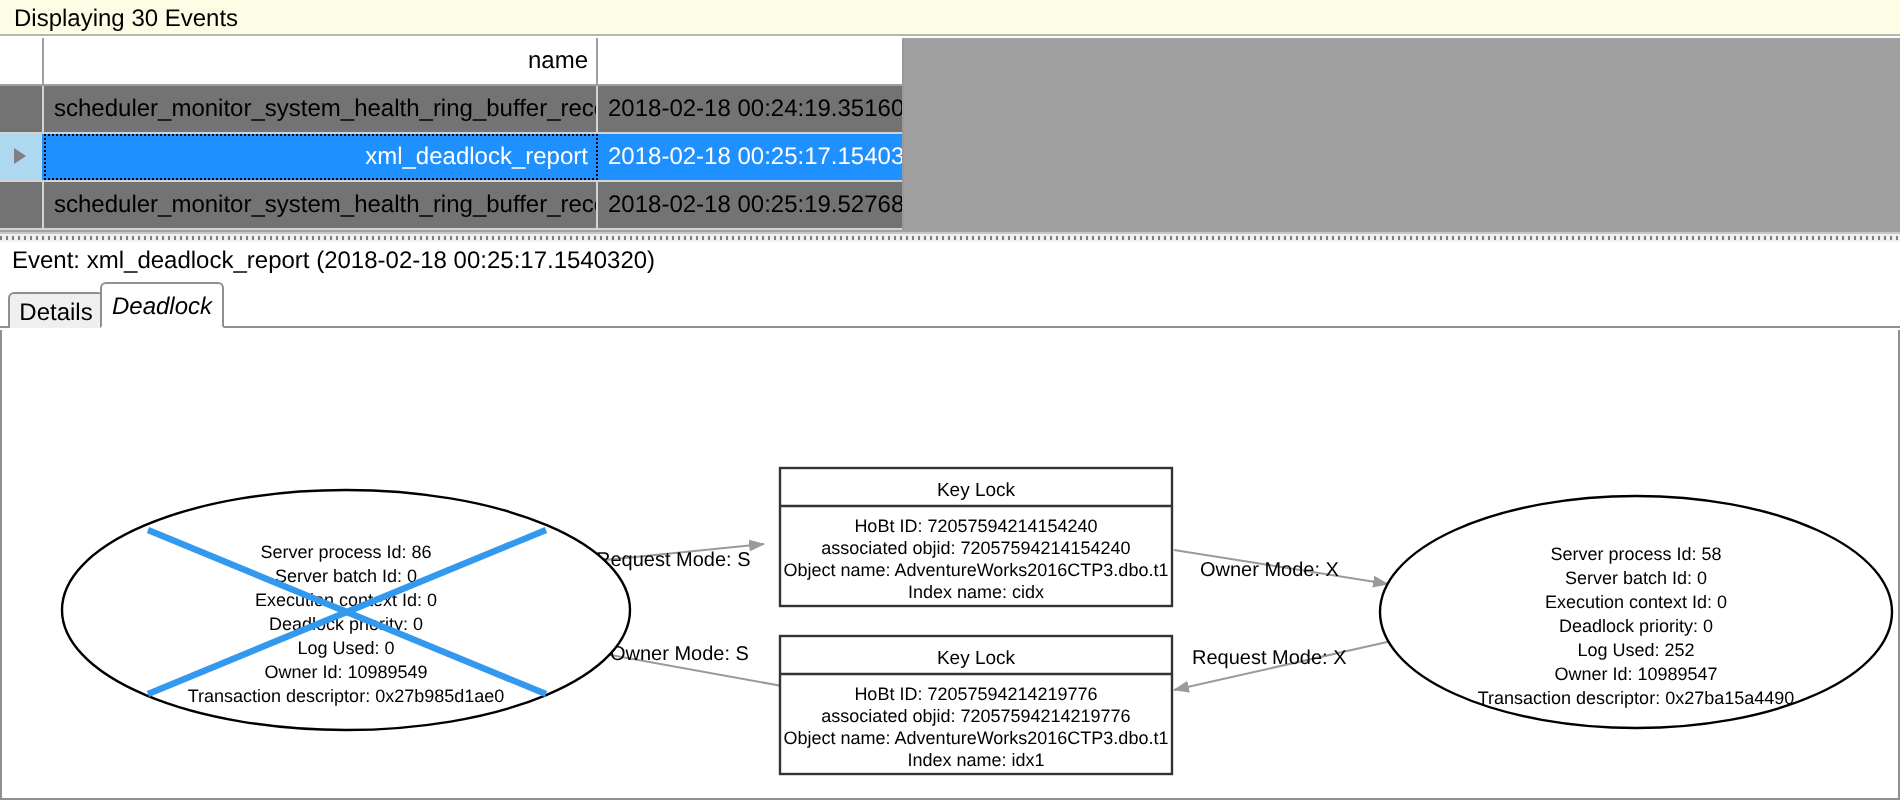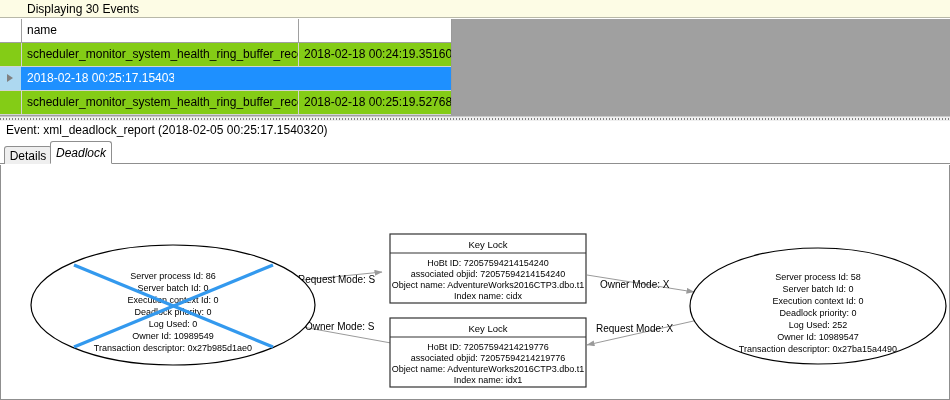--- a/index.html
+++ b/index.html
@@ -18,36 +18,37 @@
   
   #banner {
     position: absolute; left: 0; top: 0;
     width: 950px; height: 18px;
     background: #fdfce5;
     border-bottom: 1px solid #b8b8a8;
     box-sizing: border-box;
   }
   #banner .label {
     position: absolute; left: 7px; top: 2px;
-    font-size: 12px; color: #000; margin-left: 20px;
+    font-size: 12px; color: #000;
   }
 
   
   #grid-area {
     position: absolute; left: 0; top: 19px;
     width: 950px; height: 97px;
     background: #a0a0a0;
     overflow: hidden;
   }
   #grid {
     position: absolute; left: 0; top: 0;
     width: 452px;
-    background: #84cc16;
+    background: #737373;
     border-right: 1px solid #9a9a9a;
     box-sizing: border-box;
+    text-align: right;
   }
   .grow {
     display: flex;
     height: 24px;
     box-sizing: border-box;
     border-bottom: 1px solid #d3d3d3;
   }
   .grow.header {
     background: #ffffff;
     border-bottom: 1px solid #a0a0a0;
@@ -193,38 +194,39 @@
     <div class="grow">
       <div class="gcell c-sel"></div>
       <div class="gcell c-name">scheduler_monitor_system_health_ring_buffer_recorded</div>
       <div class="gcell c-ts">2018-02-18 00:24:19.3516078</div>
     </div>
 
     <div class="grow selected">
       <div class="gcell c-sel">
         <span class="tri"></span>
       </div>
+      <div class="gcell c-name">xml_deadlock_report</div>
       <div class="gcell c-ts">2018-02-18 00:25:17.1540320</div>
     </div>
 
     <div class="grow">
       <div class="gcell c-sel"></div>
       <div class="gcell c-name">scheduler_monitor_system_health_ring_buffer_recorded</div>
       <div class="gcell c-ts">2018-02-18 00:25:19.5276859</div>
     </div>
 
   </div>
 </div>
 
 <div id="splitter">
   <div class="dots"></div>
 </div>
 
 <div id="event-header">
-  <span class="label">Event: xml_deadlock_report (2018-02-05 00:25:17.1540320)</span>
+  <span class="label">Event: xml_deadlock_report (2018-02-18 00:25:17.1540320)</span>
 </div>
 
 <div id="tabstrip">
   <div class="tabline"></div>
   <div class="tab inactive">Details</div>
   <div class="tab active">Deadlock</div>
 </div>
 
 <div id="canvas">
   <svg id="graph" width="948" height="233" viewBox="0 0 948 233" xmlns="http://www.w3.org/2000/svg">

